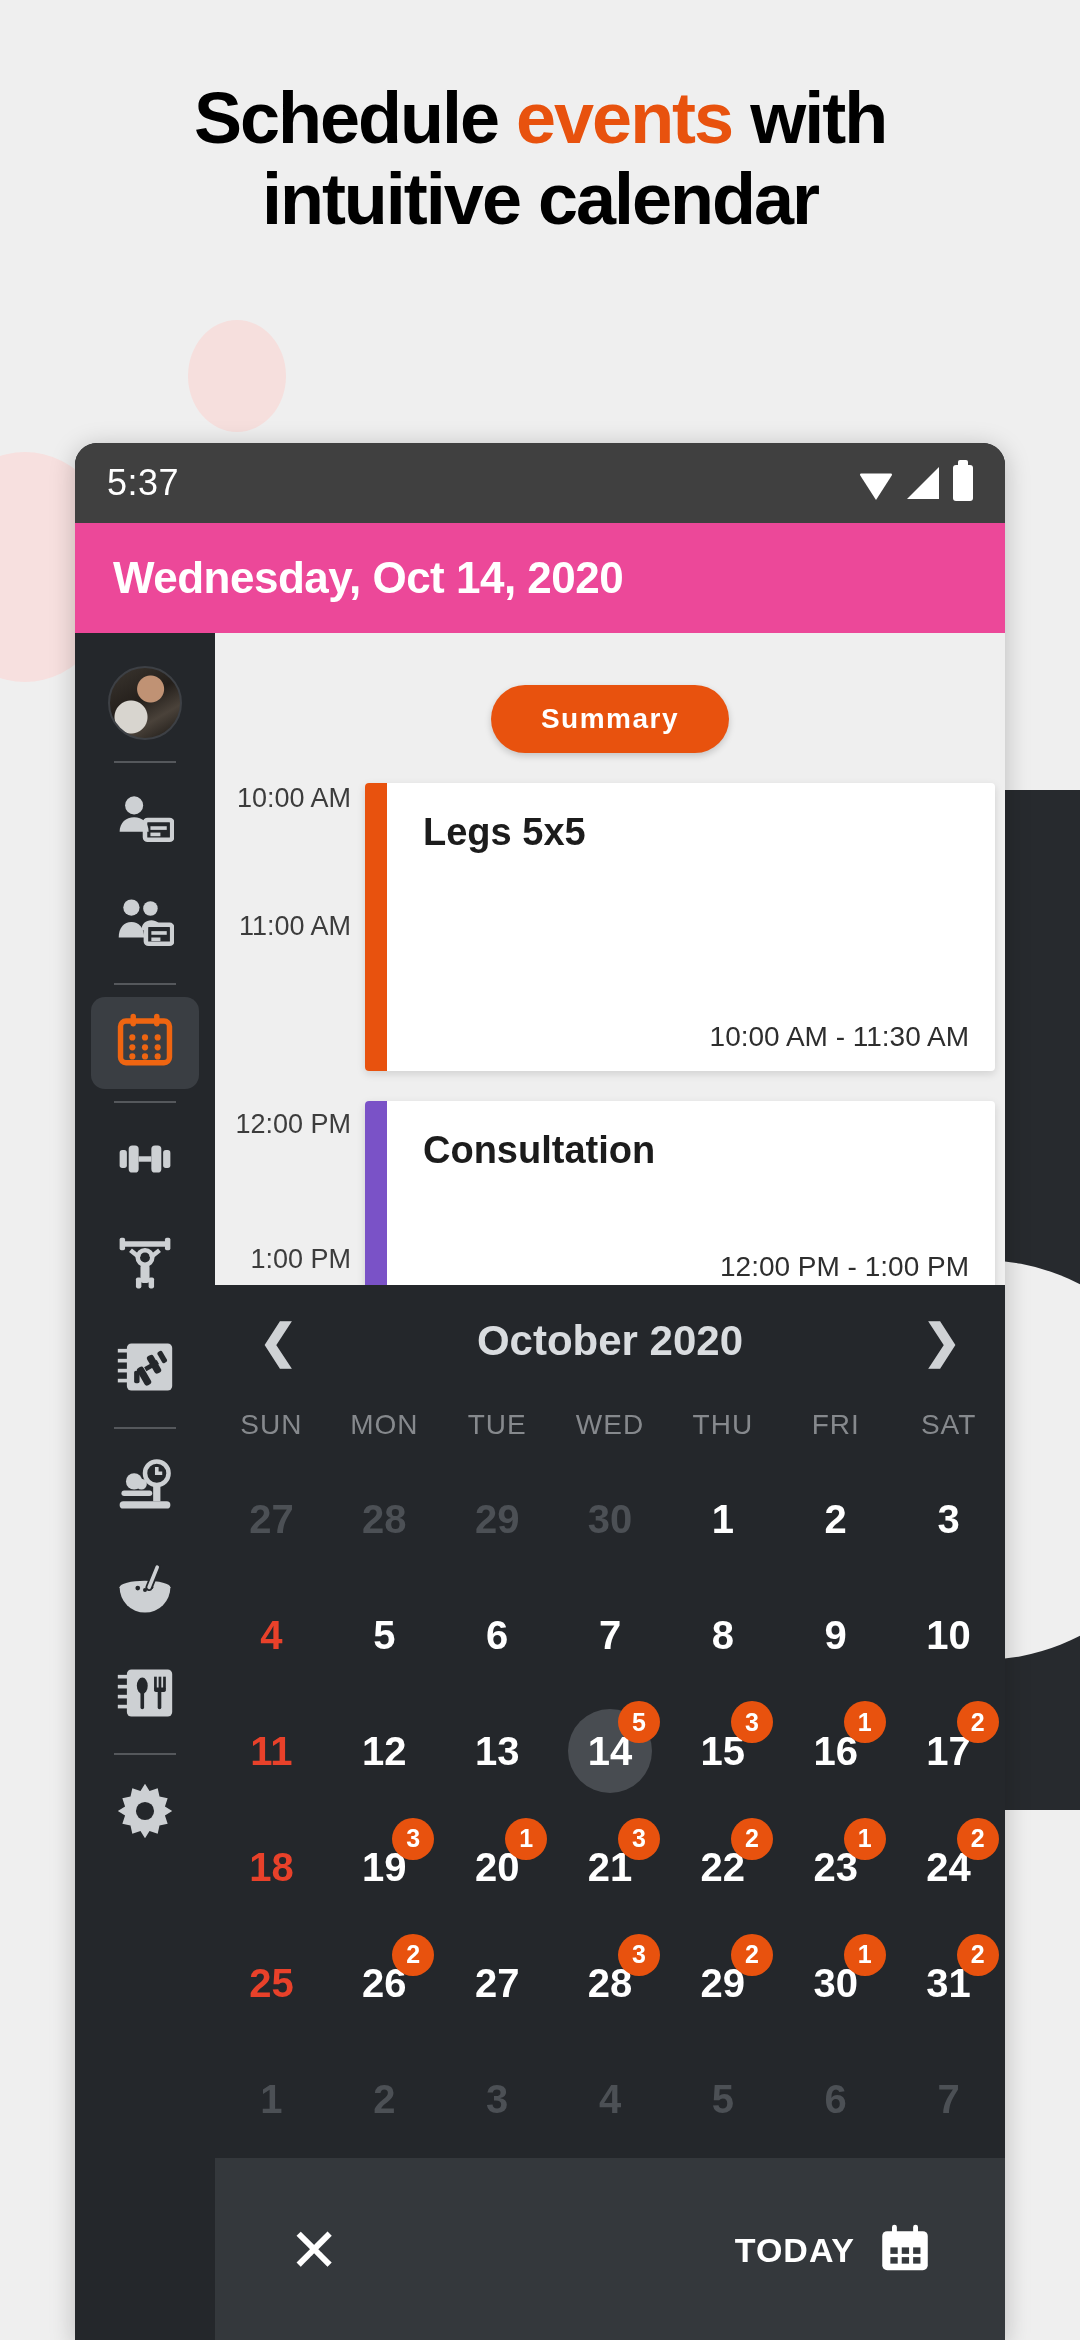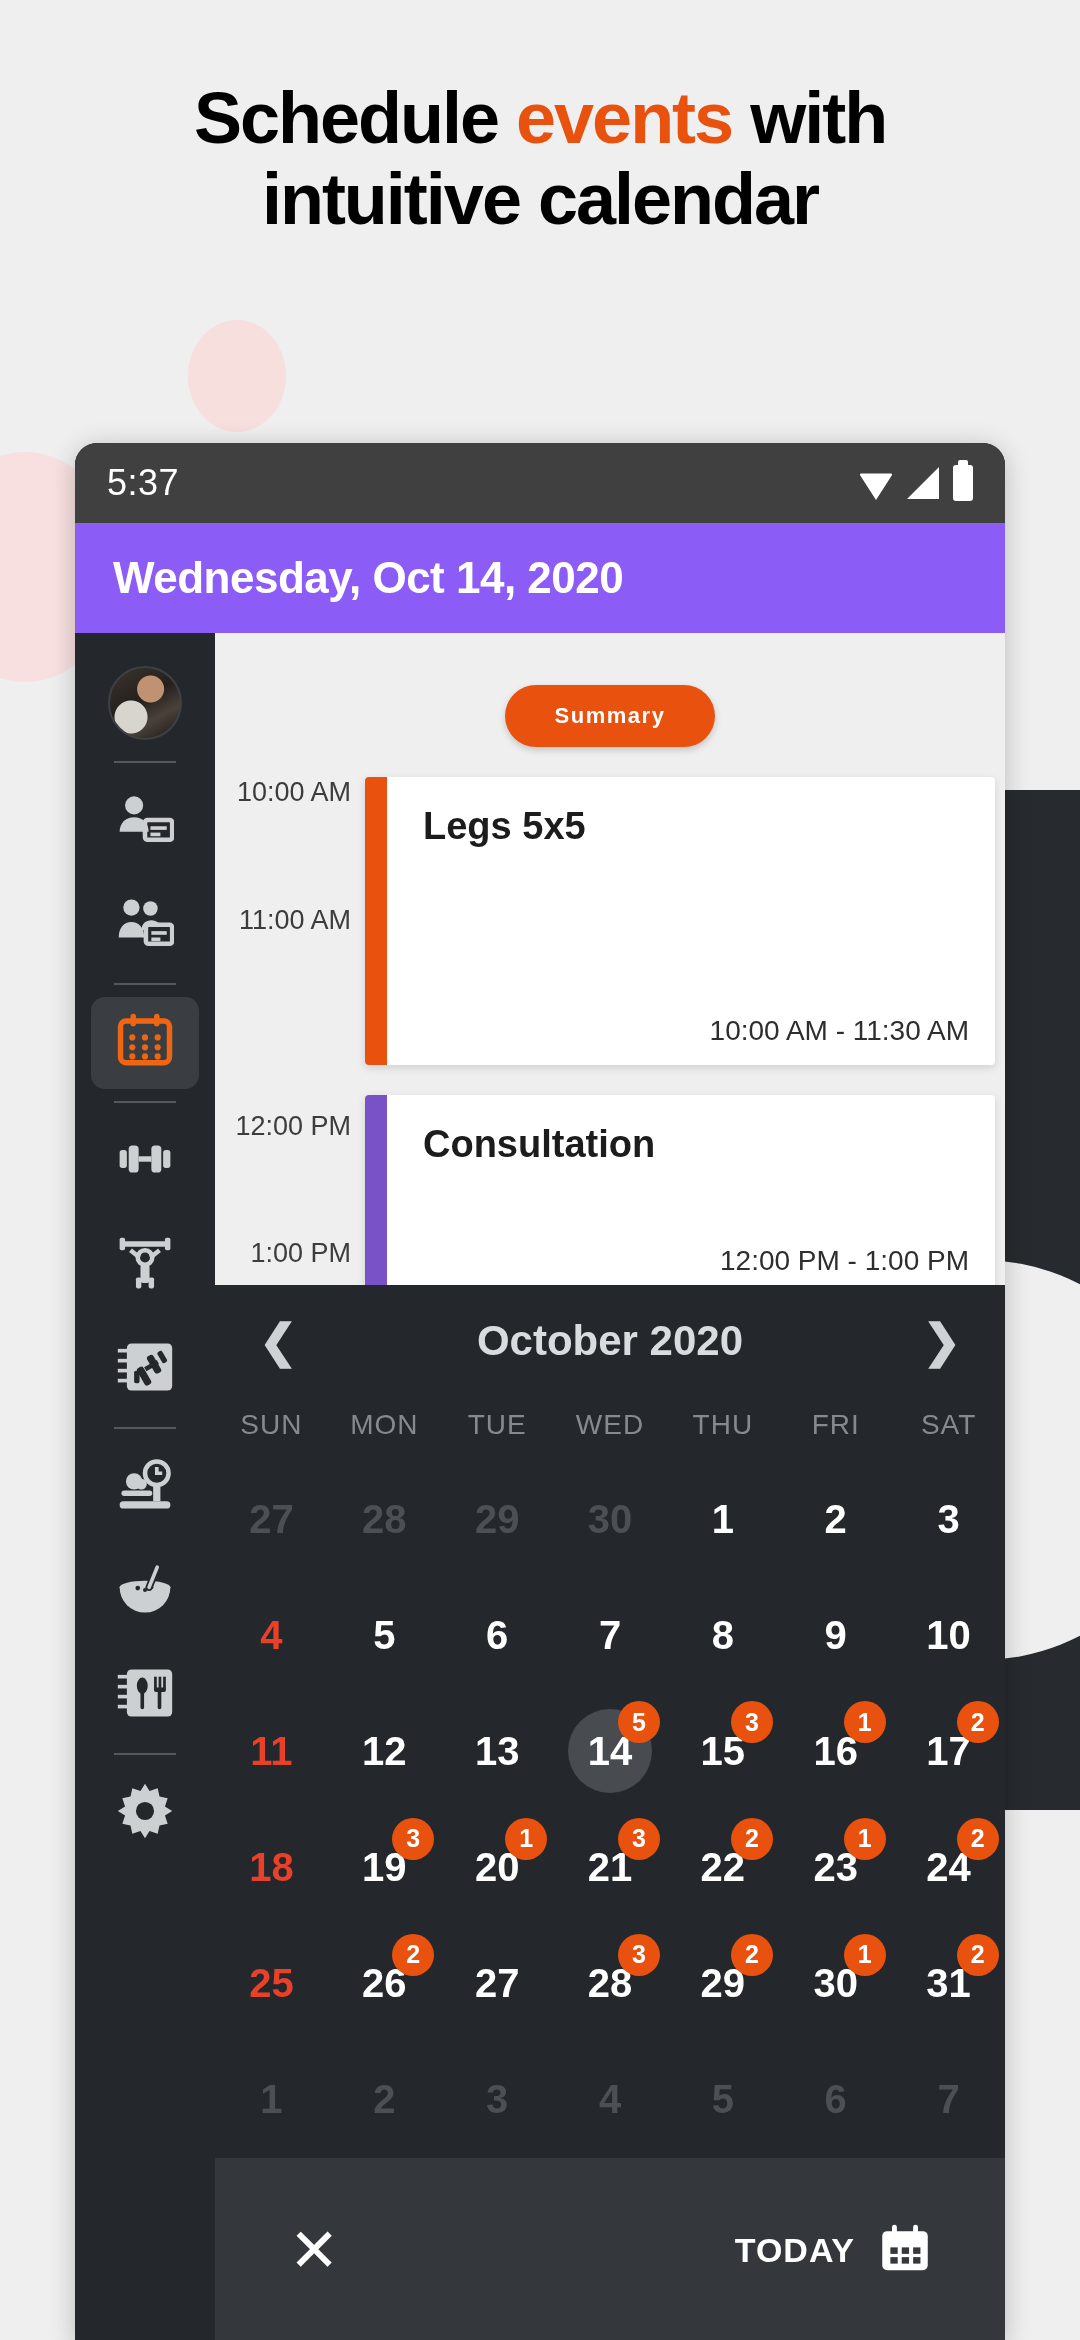--- a/index.html
+++ b/index.html
@@ -71,21 +71,21 @@
   .ic-batt{
     width:20px;height:36px;background:#fff;border-radius:3px;position:relative;
   }
   .ic-batt:before{
     content:"";position:absolute;left:5px;top:-5px;width:10px;height:5px;background:#fff;border-radius:2px 2px 0 0;
   }
 
   
   .app-header{
     height:110px; display:flex; align-items:center;
-    padding:0 38px; background:#8b5cf6;
+    padding:0 38px; background:#ec4899;
   }
   .app-header .title{ color:#fff; font-size:44px; font-weight:bold; letter-spacing:-.5px;}
 
   
   .app-body{ display:flex; height:calc(100% - 190px); }
 
   
   .sidebar{
     width:140px; background:#24272b; flex:0 0 140px;
     display:flex; flex-direction:column; align-items:center;
@@ -111,21 +111,21 @@
 
   
   .content{ flex:1; display:flex; flex-direction:column; min-width:0;}
 
   
   .agenda{
     background:#efefef; height:652px; position:relative; overflow:hidden;
   }
   .summary-wrap{ display:flex; justify-content:center; padding-top:52px;}
   .summary-btn{
-    background:#e8520e; color:#fff; font-size:22px; font-weight:bold;
+    background:#e8520e; color:#fff; font-size:28px; font-weight:bold;
     letter-spacing:1.5px; padding:18px 50px; border-radius:40px;
     border:none; box-shadow:0 3px 7px rgba(0,0,0,.18);
   }
   .slot{ display:flex; position:relative; }
   .times{ width:150px; flex:0 0 150px; position:relative; }
   .time-lbl{
     position:absolute; right:14px; font-size:27px; color:#3c3c3c; white-space:nowrap;
   }
   .ev-card{
     background:#fff; border-radius:4px; position:relative;
@@ -394,21 +394,21 @@
           </div>
           <div class="ev-card">
             <div class="ev-bar" style="background:#e8520e"></div>
             <div class="ev-title">Legs 5x5</div>
             <div class="ev-time">10:00 AM - 11:30 AM</div>
           </div>
         </div>
 
         <div class="slot" style="margin-top:30px;height:200px;">
           <div class="times">
-            <span class="time-lbl" style="top:16px">12:00 PM</span>
+            <span class="time-lbl" style="top:8px">12:00 PM</span>
             <span class="time-lbl" style="top:143px">1:00 PM</span>
           </div>
           <div class="ev-card">
             <div class="ev-bar" style="background:#7a52c7"></div>
             <div class="ev-title">Consultation</div>
             <div class="ev-time">12:00 PM - 1:00 PM</div>
           </div>
         </div>
 
       </section>

